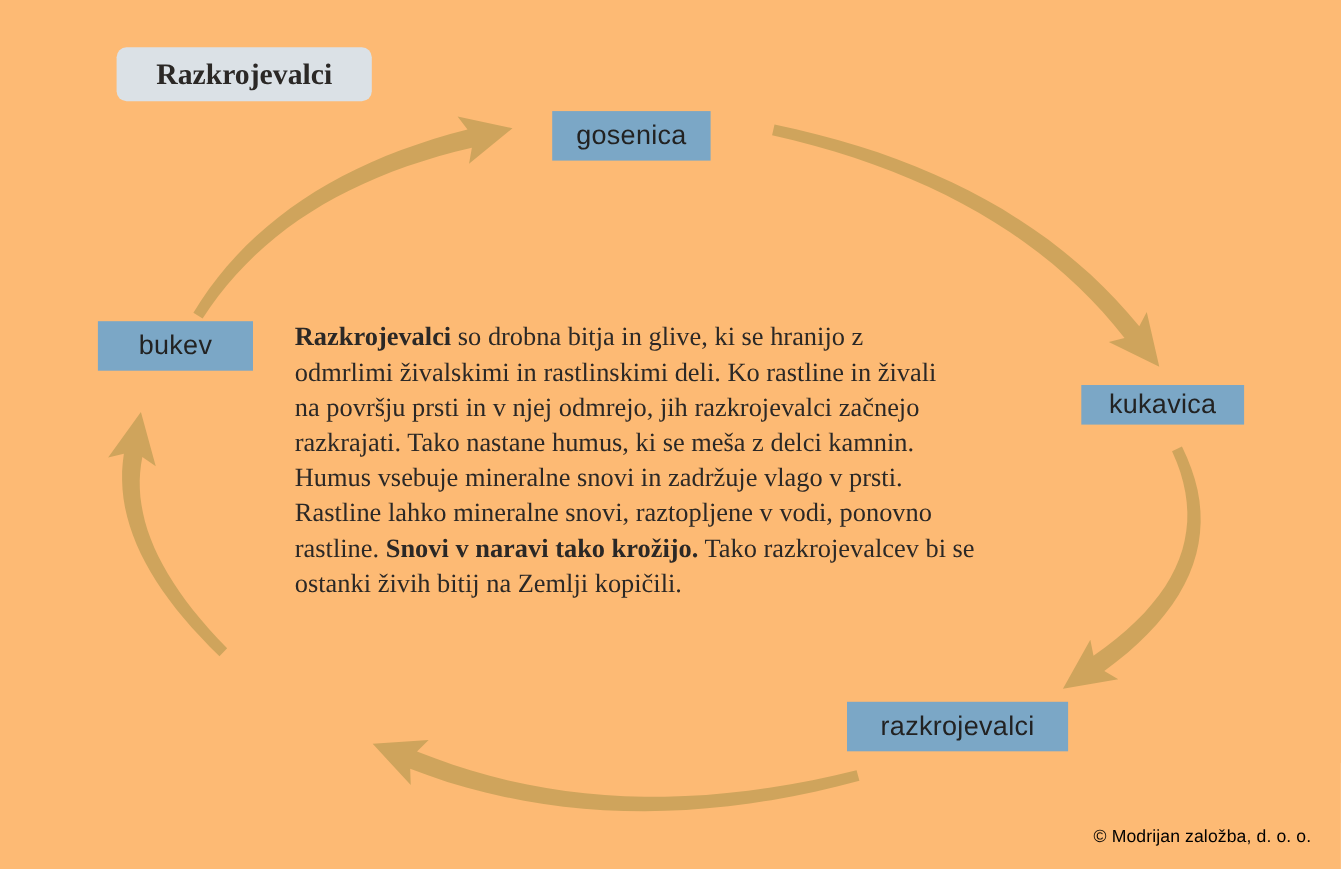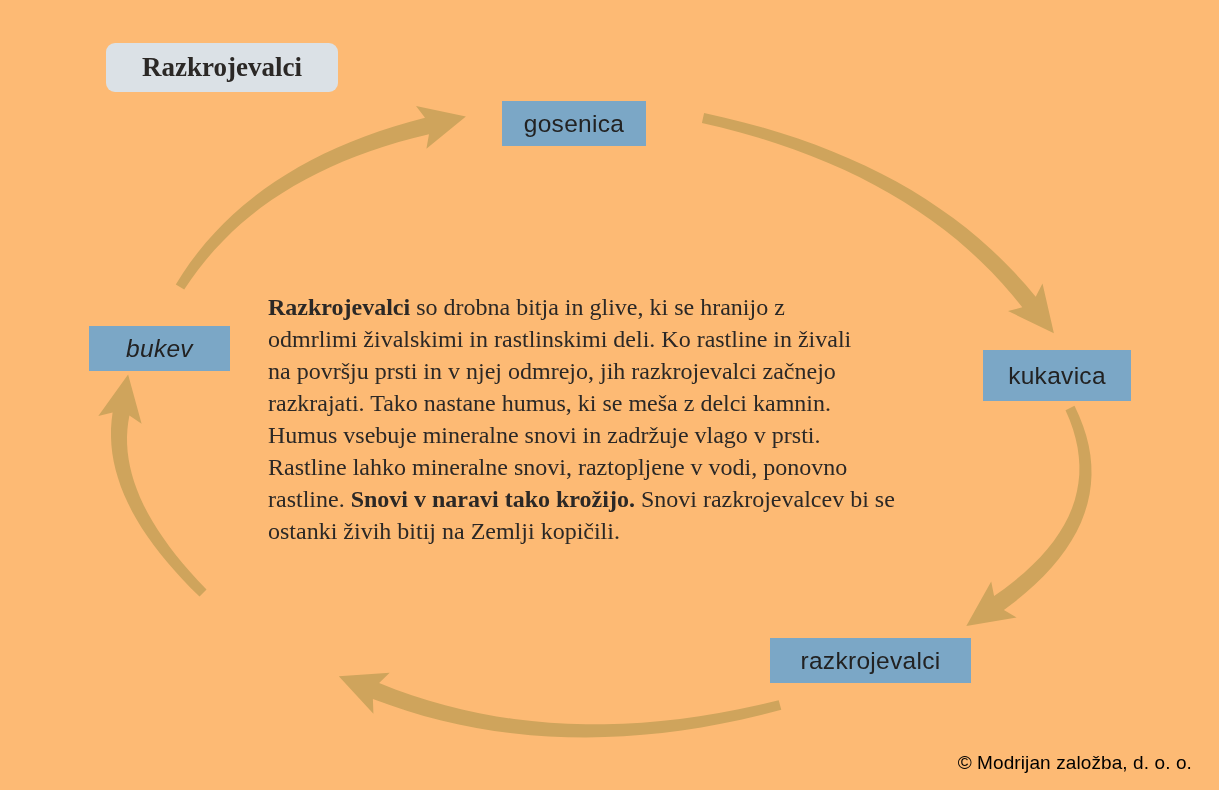--- a/index.html
+++ b/index.html
@@ -20,34 +20,34 @@
     font-weight:bold;font-size:27px;color:var(--text-dark);
   }
   .node{
     position:absolute;
     background:var(--box-blue);
     display:flex;align-items:center;justify-content:center;
     font-size:24.5px;color:#222222;
     letter-spacing:0.3px;
   }
   #node-gosenica{left:502px;top:101px;width:144px;height:45px;}
-  #node-kukavica{left:983px;top:350px;width:148px;height:51px;}
+  #node-kukavica{left:983px;top:350px;width:148px;height:36px;}
   #node-razkrojevalci{left:770px;top:638px;width:201px;height:45px;}
   #node-mineralne{left:168px;top:614px;width:253px;height:47px;}
-  #node-bukev{left:89px;top:326px;width:141px;height:45px;font-style:italic;}
+  #node-bukev{left:89px;top:292px;width:141px;height:45px;}
   .paragraph{
     position:absolute;left:268px;top:291px;width:710px;
     font-family:Liberation Serif, serif;
     font-size:24px;line-height:32px;color:var(--text-dark);
   }
   .paragraph .pline{white-space:pre;}
   .paragraph b{font-weight:bold;}
   .copyright{
     position:absolute;right:27px;top:752px;
-    font-size:19px;color:#000000;letter-spacing:0.1px;
+    font-size:16px;color:#000000;letter-spacing:0.1px;
   }
 </style>
 </head>
 <body>
 
 <div class="stage" style="--box-blue: #7BA7C6; --title-bg: #DBE1E6; --text-dark: #2B2826;">
 
   <svg id="arrow-layer" viewBox="0 0 1219 790" xmlns="http://www.w3.org/2000/svg">
       <path d="M184.2 289.6 L191.2 279.2 L198.5 269.2 L206.3 259.4 L214.4 250.0 L223.0 240.9 L231.9 232.1 L241.2 223.6 L250.9 215.5 L261.0 207.6 L271.5 200.1 L282.4 192.9 L293.7 186.0 L305.5 179.4 L317.6 173.2 L330.1 167.2 L343.0 161.6 L356.3 156.2 L370.0 151.2 L384.2 146.5 L398.7 142.1 L413.7 138.0 L429.0 134.3 L426.4 148.8 L465.9 116.6 L416.0 106.0 L425.0 117.7 L409.3 121.9 L394.0 126.4 L379.2 131.3 L364.7 136.4 L350.6 141.9 L337.0 147.7 L323.8 153.8 L311.0 160.3 L298.6 167.1 L286.6 174.2 L275.1 181.6 L263.9 189.3 L253.2 197.4 L242.9 205.8 L233.0 214.5 L223.6 223.5 L214.5 232.9 L205.9 242.6 L197.8 252.5 L190.0 262.8 L182.7 273.4 L175.8 284.4 Z" fill="#CFA45C"></path>
       <path d="M701.9 122.9 L721.3 127.5 L740.2 132.4 L758.6 137.7 L776.6 143.4 L794.1 149.5 L811.2 155.9 L827.8 162.7 L844.0 169.8 L859.7 177.3 L874.9 185.2 L889.7 193.4 L904.0 202.0 L917.9 210.9 L931.3 220.2 L944.2 229.8 L956.8 239.8 L968.8 250.2 L980.4 260.9 L991.6 272.0 L1002.3 283.4 L1012.5 295.2 L1022.3 307.3 L1008.0 311.0 L1053.9 333.3 L1042.5 283.6 L1035.7 296.7 L1025.2 284.3 L1014.3 272.3 L1003.0 260.7 L991.2 249.4 L978.9 238.6 L966.3 228.1 L953.2 218.0 L939.6 208.4 L925.6 199.1 L911.2 190.1 L896.3 181.6 L881.0 173.5 L865.3 165.7 L849.1 158.4 L832.5 151.4 L815.5 144.8 L798.0 138.5 L780.1 132.7 L761.7 127.2 L742.9 122.2 L723.7 117.4 L704.1 113.1 Z" fill="#CFA45C"></path>
@@ -67,19 +67,19 @@
 
   <div class="node" id="node-bukev">bukev</div>
 
   <div class="paragraph" id="paragraph">
       <div class="pline"><b>Razkrojevalci</b><span> so drobna bitja in glive, ki se hranijo z</span></div>
       <div class="pline"><span>odmrlimi živalskimi in rastlinskimi deli. Ko rastline in živali</span></div>
       <div class="pline"><span>na površju prsti in v njej odmrejo, jih razkrojevalci začnejo</span></div>
       <div class="pline"><span>razkrajati. Tako nastane humus, ki se meša z delci kamnin.</span></div>
       <div class="pline"><span>Humus vsebuje mineralne snovi in zadržuje vlago v prsti.</span></div>
       <div class="pline"><span>Rastline lahko mineralne snovi, raztopljene v vodi, ponovno</span></div>
-      <div class="pline"><span>rastline. </span><b>Snovi v naravi tako krožijo.</b><span> Snovi razkrojevalcev bi se</span></div>
+      <div class="pline"><span>rastline. </span><b>Snovi v naravi tako krožijo.</b><span> Tako razkrojevalcev bi se</span></div>
       <div class="pline"><span>ostanki živih bitij na Zemlji kopičili.</span></div>
     </div>
 
   <div class="copyright">© Modrijan založba, d. o. o.</div>
 
 </div>
 
 </body></html>

